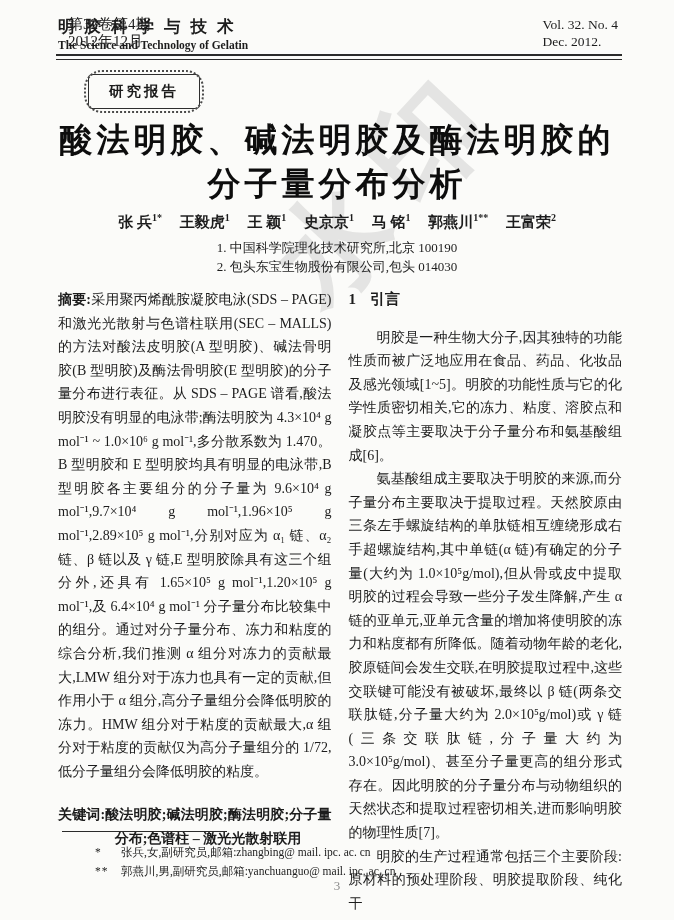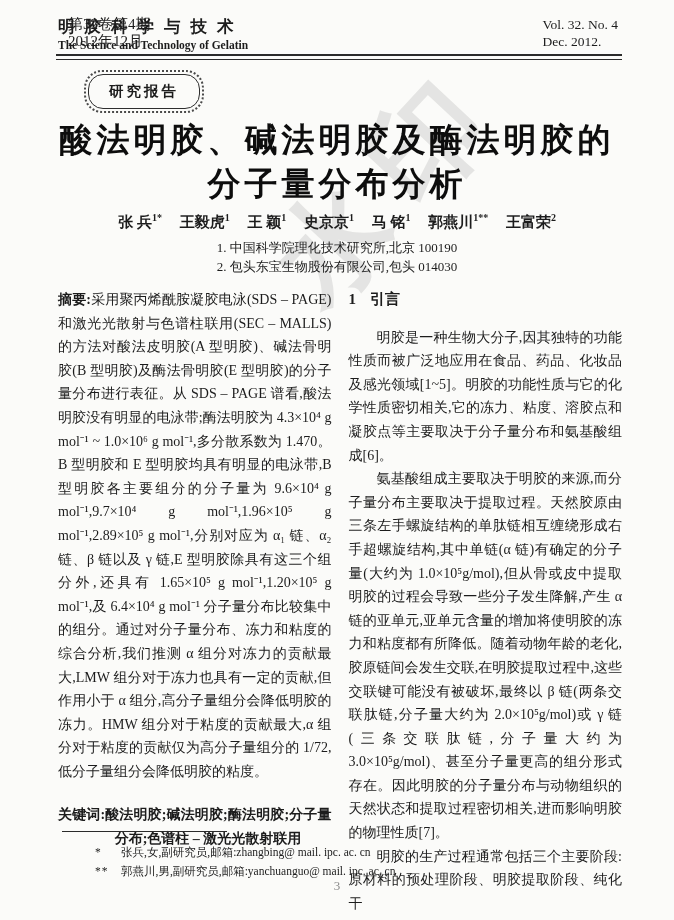--- a/index.html
+++ b/index.html
@@ -40,21 +40,21 @@
   .header-right{position:absolute;right:2px;top:0;font-size:13.5px;line-height:17px;text-align:left;}
   .header-rule{
     position:absolute;top:54px;left:56px;right:52px;height:3px;
     border-top:2.5px solid #2b2b2b;border-bottom:1.5px solid #2b2b2b;z-index:1;
   }
   
   .badge{
     position:absolute;top:74px;left:88px;z-index:1;
     padding:7px 20px;
     font-size:14.5px;font-weight:bold;letter-spacing:3px;
-    border:1.5px solid #2e2e2e;border-radius:15px;
+    border:1.5px solid #2e2e2e;border-radius:4px;
   }
   .badge::before{
     content:"";position:absolute;inset:-5px;
     border:2px dotted #4a4a4a;border-radius:18px;
   }
   
   .title-block{position:absolute;top:118px;left:0;right:0;text-align:center;z-index:1;}
   .title-line{
     font-size:33px;font-weight:bold;letter-spacing:4px;
     line-height:44px;color:#0d0d0d;

